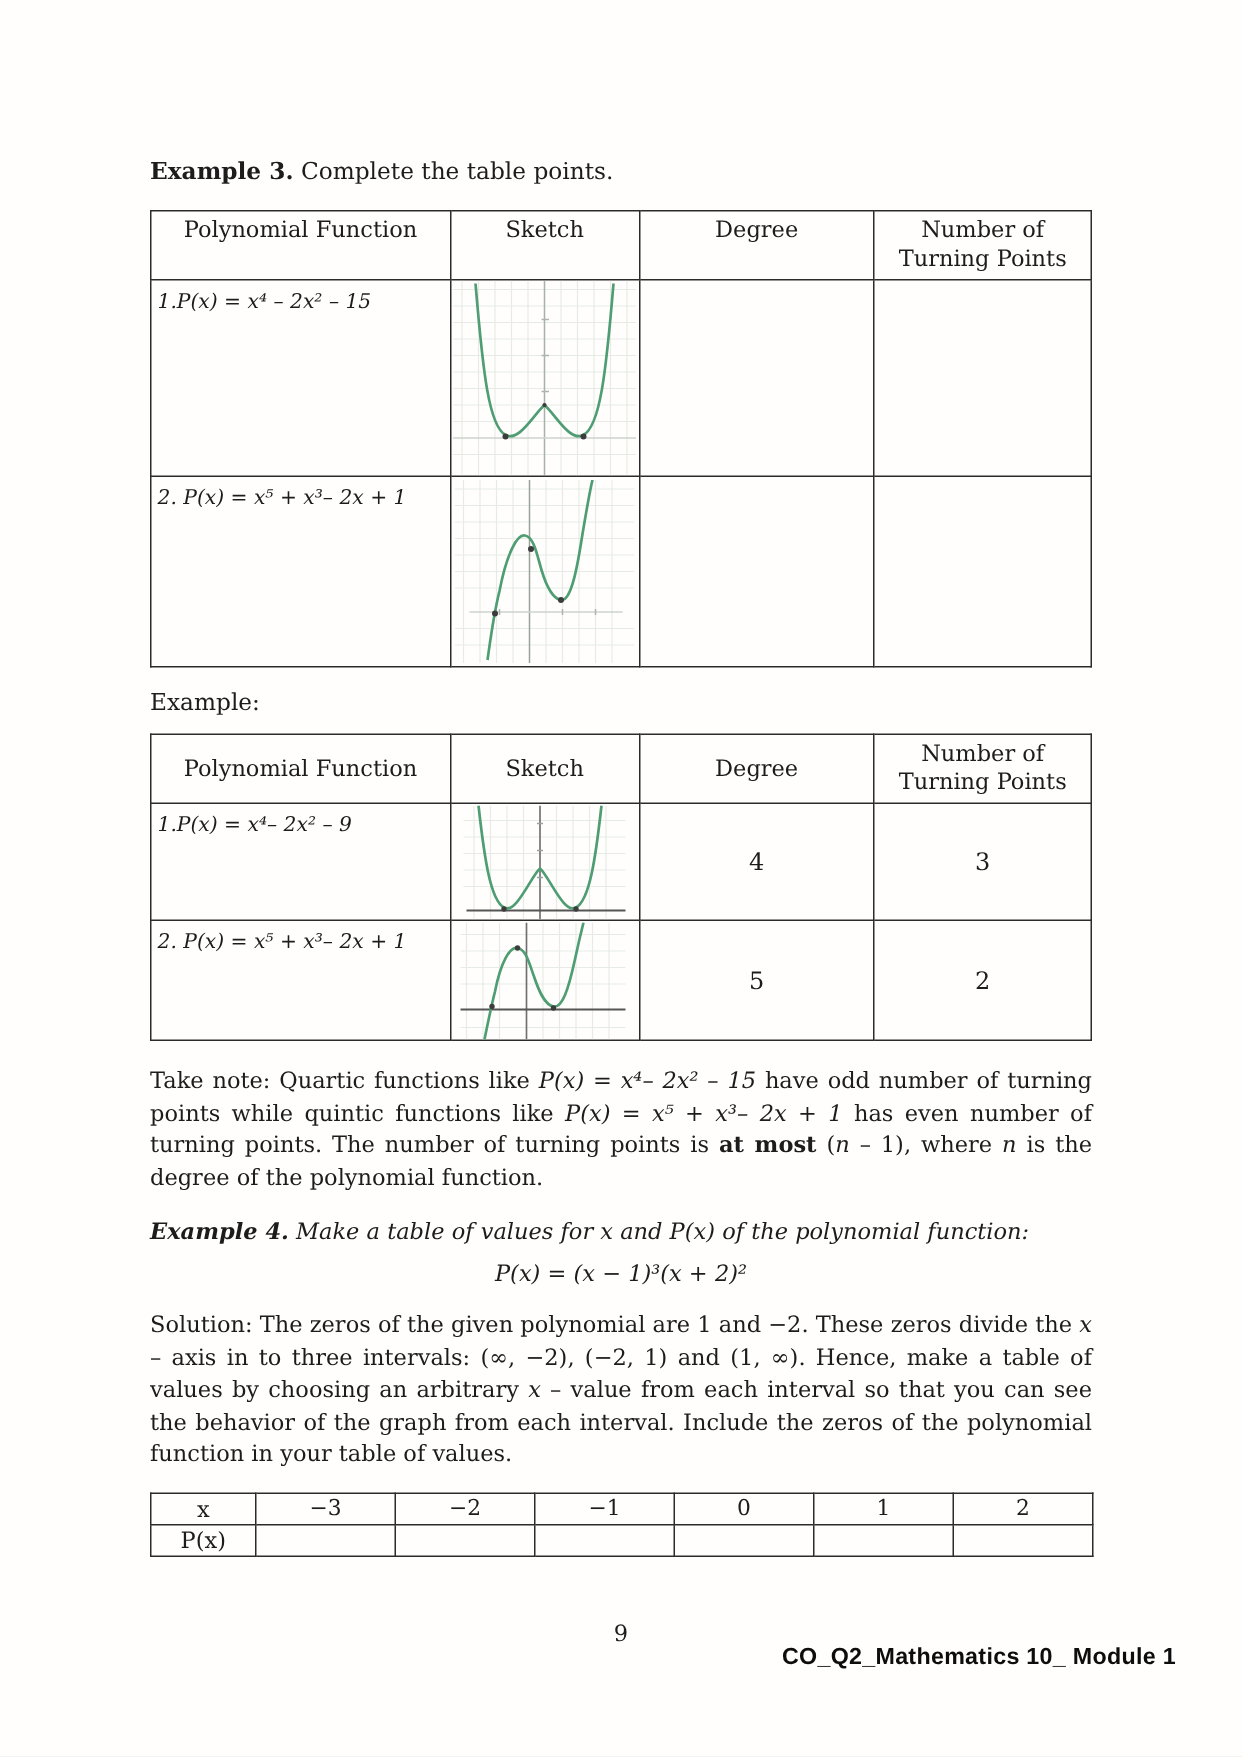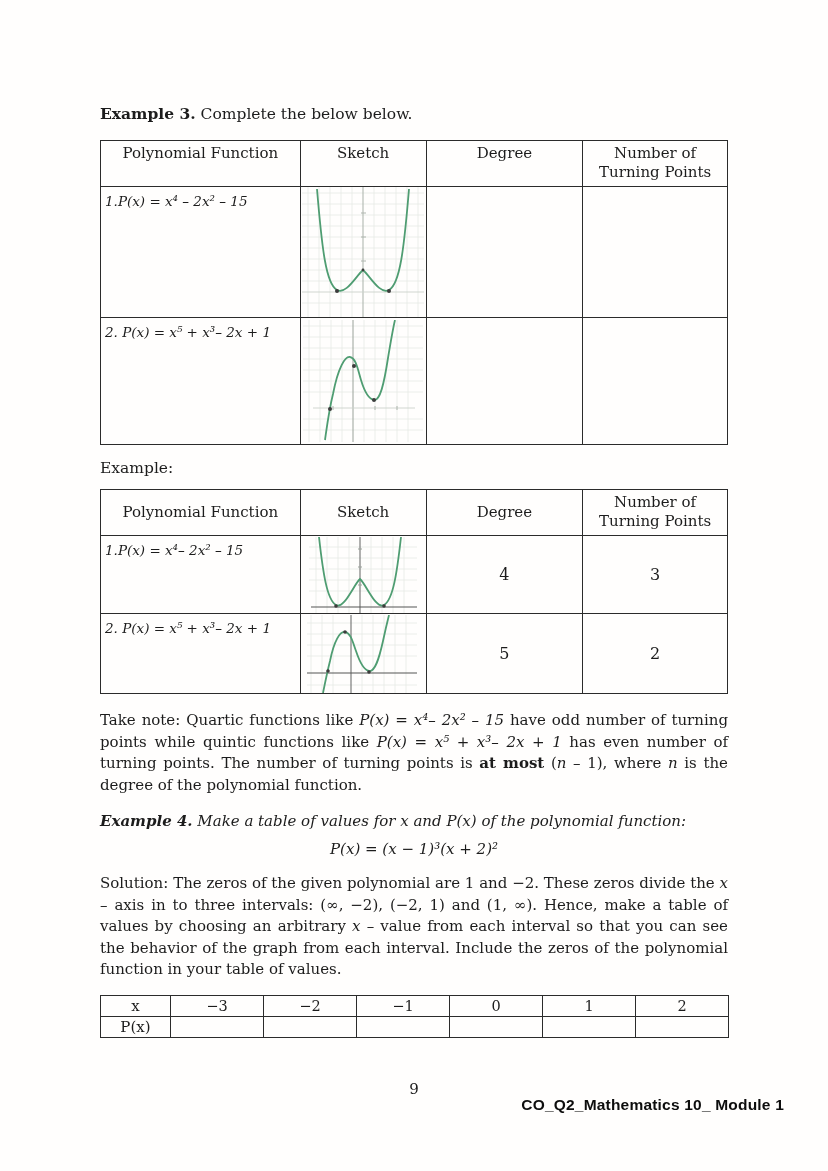--- a/index.html
+++ b/index.html
@@ -39,21 +39,21 @@
     letter-spacing:0.2px;
   }
   svg.sketch{display:block;margin:0 auto;}
 </style>
 </head>
 <body>
 
 <div class="page">
   <div class="content">
 
-    <p class="heading"><span class="bold">Example 3.</span><span> Complete the below below.</span></p>
+    <p class="heading"><span class="bold">Example 3.</span><span> Complete the table points.</span></p>
 
     <table class="sheet t1">
       <colgroup>
           <col style="width:200px">
           <col style="width:126px">
           <col style="width:157px">
           <col style="width:145px">
         </colgroup>
       <tbody>
           <tr style="height:38px">
@@ -111,21 +111,21 @@
           <col style="width:145px">
         </colgroup>
       <tbody>
           <tr style="height:40px">
         <th style="vertical-align:middle">Polynomial Function</th>
         <th style="vertical-align:middle">Sketch</th>
         <th style="vertical-align:middle">Degree</th>
         <th><span>Number of</span><br><span>Turning Points</span></th>
       </tr>
       <tr style="height:78px">
-        <td class="fn">1.P(x) = x⁴– 2x² – 15</td>
+        <td class="fn">1.P(x) = x⁴– 2x² – 9</td>
         <td class="sk">
           <svg class="sketch" width="120" height="76" viewBox="0 0 120 76">
             <path d="M13 0V76 M24 0V76 M35 0V76 M46 0V76 M68 0V76 M79 0V76 M90 0V76 M101 0V76" stroke="#e6ebe5" stroke-width="0.8" fill="none"></path>
             <path d="M6 10H114 M6 21H114 M6 32H114 M6 43H114 M6 54H114" stroke="#e6ebe5" stroke-width="0.8" fill="none"></path>
             <path d="M57 0V76" stroke="#6f6f6f" stroke-width="1.1"></path>
             <path d="M55 12h4 M55 30h4 M55 48h4" stroke="#9aa19a" stroke-width="1" fill="none"></path>
             <path d="M8 70H114" stroke="#555" stroke-width="1.2"></path>
             <path d="M16 0 C 20 36, 24 63, 33 68 C 41 73, 51 47, 57 42 C 63 47, 73 73, 81 68 C 90 63, 94 36, 98 0" fill="none" stroke="#4f9d72" stroke-width="1.8"></path>
             <circle cx="33" cy="69" r="1.8" fill="#3c3c3c"></circle>
             <circle cx="81" cy="69" r="1.8" fill="#3c3c3c"></circle>

